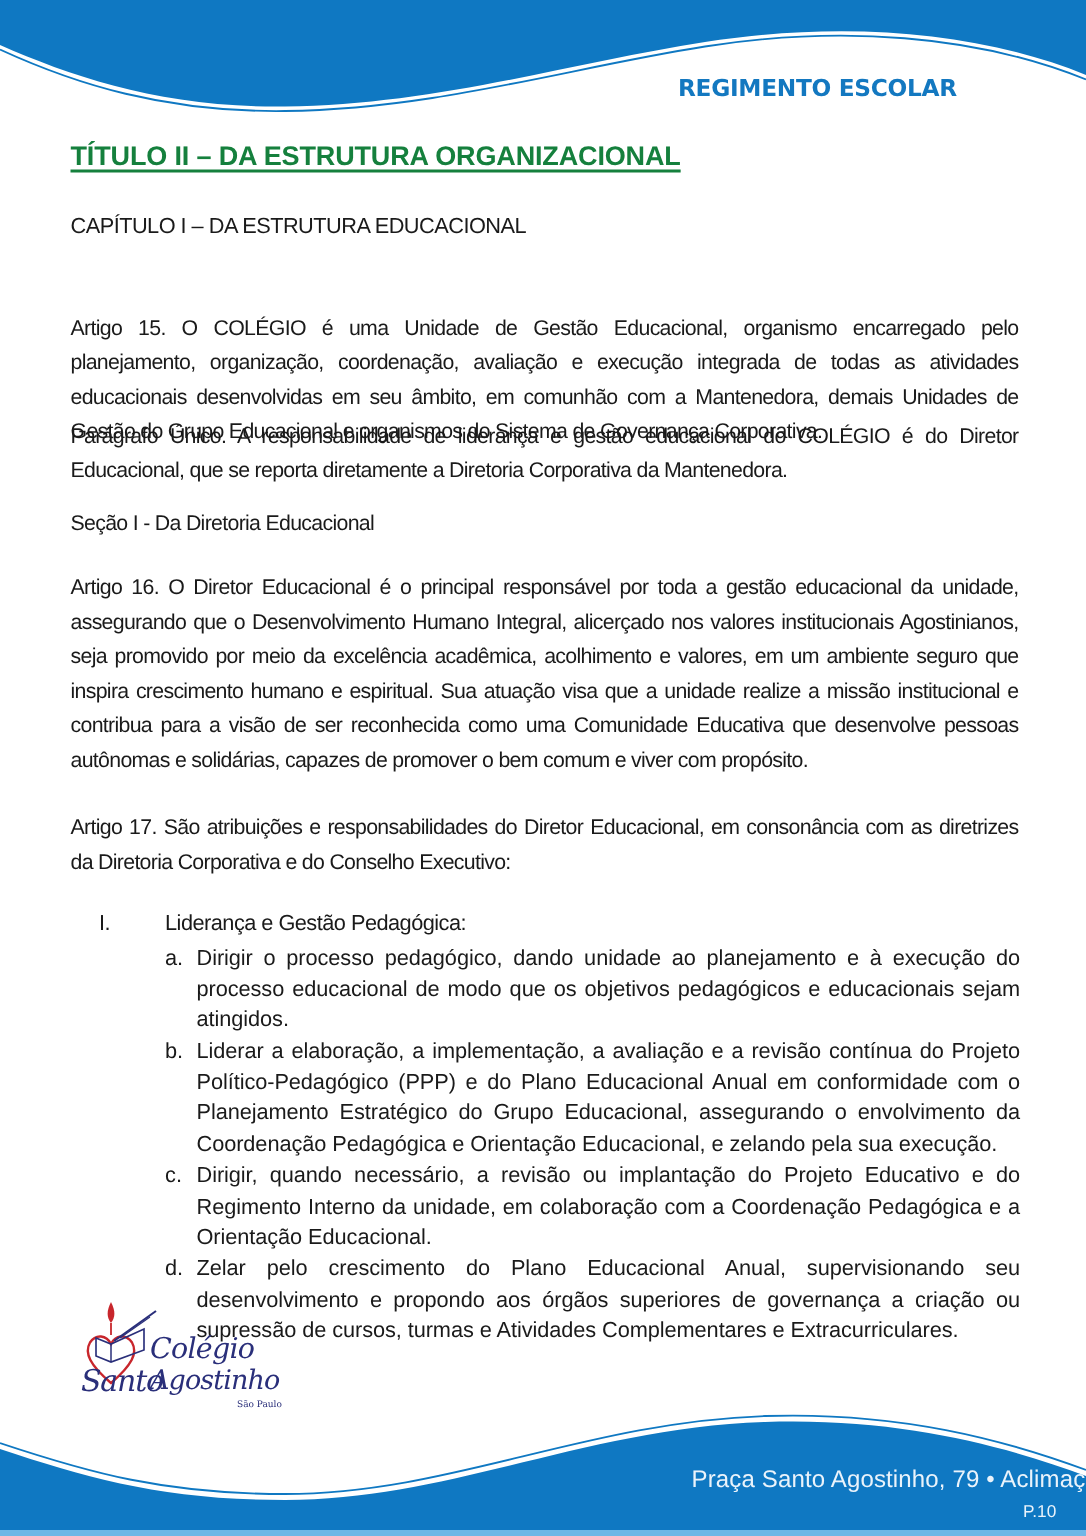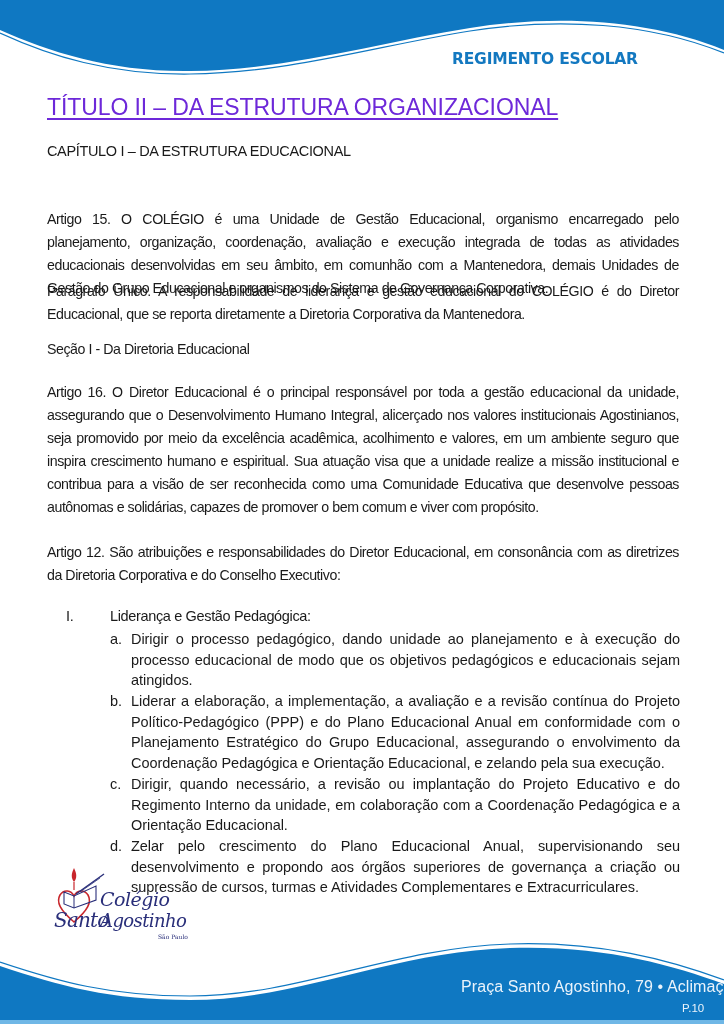--- a/index.html
+++ b/index.html
@@ -1,19 +1,19 @@
 <!DOCTYPE html>
 <html><head>
 <meta charset="utf-8">
 <style>
   html, body { margin: 0; padding: 0; background: #ffffff; }
   body { width: 724px; height: 1024px; position: relative; overflow: hidden; font-family: "Liberation Sans", sans-serif; color: #1a1a1a; }
   svg.wave { position: absolute; left: 0; display: block; }
   .header-label { position: absolute; left: 452px; top: 50px; width: 200px; font-family: "DejaVu Sans", sans-serif; font-weight: bold; font-size: 15.5px; color: #1378c0; letter-spacing: -0.2px; white-space: nowrap; }
-  .title { position: absolute; left: 47px; top: 94px; font-size: 23px; font-weight: normal; text-decoration: underline; text-decoration-thickness: 1.5px; text-underline-offset: 3px; color: #6d28d9; white-space: nowrap; letter-spacing: -0.1px; }
+  .title { position: absolute; left: 47px; top: 94px; font-size: 18px; font-weight: bold; text-decoration: underline; text-decoration-thickness: 1.5px; text-underline-offset: 3px; color: #15803d; white-space: nowrap; letter-spacing: -0.1px; }
   .chapter { position: absolute; left: 47px; top: 143px; font-size: 14.5px; color: #1a1a1a; white-space: nowrap; letter-spacing: -0.35px; }
   .para { position: absolute; left: 47px; width: 632px; font-size: 14.2px; line-height: 23px; text-align: justify; text-align-last: left; letter-spacing: -0.45px; word-spacing: 0px; color: #1a1a1a; }
   .para.single { white-space: nowrap; }
   .list-roman { position: absolute; left: 66px; top: 608px; font-size: 14.5px; letter-spacing: -0.35px; }
   .list-head { position: absolute; left: 110px; top: 608px; font-size: 14.5px; letter-spacing: -0.35px; white-space: nowrap; }
   .item { position: absolute; left: 110px; width: 570px; font-size: 14.5px; line-height: 20.6px; }
   .item .marker { position: absolute; left: 0; top: 0; }
   .item .text { position: absolute; left: 21px; width: 549px; text-align: justify; text-align-last: left; letter-spacing: -0.05px; }
   .logo { position: absolute; left: 50px; top: 862px; width: 160px; height: 100px; }
   .addr { position: absolute; left: 445px; top: 980px; font-size: 16px; line-height: 14px; color: #eaf3fb; white-space: nowrap; letter-spacing: 0.1px; margin-left: 16px; }
@@ -28,21 +28,21 @@
 </svg>
 <div class="header-label">REGIMENTO ESCOLAR</div>
 
 <div class="title">TÍTULO II – DA ESTRUTURA ORGANIZACIONAL</div>
 <div class="chapter">CAPÍTULO I – DA ESTRUTURA EDUCACIONAL</div>
 
 <div class="para" style="top:176px;margin-top:32px;">Artigo 15. O COLÉGIO é uma Unidade de Gestão Educacional, organismo encarregado pelo planejamento, organização, coordenação, avaliação e execução integrada de todas as atividades educacionais desenvolvidas em seu âmbito, em comunhão com a Mantenedora, demais Unidades de Gestão do Grupo Educacional e organismos do Sistema de Governança Corporativa.</div>
 <div class="para" style="top:280px;">Parágrafo Único. A responsabilidade de liderança e gestão educacional do COLÉGIO é do Diretor Educacional, que se reporta diretamente a Diretoria Corporativa da Mantenedora.</div>
 <div class="para single" style="top:338px;">Seção I - Da Diretoria Educacional</div>
 <div class="para" style="top:381px;">Artigo 16. O Diretor Educacional é o principal responsável por toda a gestão educacional da unidade, assegurando que o Desenvolvimento Humano Integral, alicerçado nos valores institucionais Agostinianos, seja promovido por meio da excelência acadêmica, acolhimento e valores, em um ambiente seguro que inspira crescimento humano e espiritual. Sua atuação visa que a unidade realize a missão institucional e contribua para a visão de ser reconhecida como uma Comunidade Educativa que desenvolve pessoas autônomas e solidárias, capazes de promover o bem comum e viver com propósito.</div>
-<div class="para" style="top:541px;">Artigo 12. São atribuições e responsabilidades do Diretor Educacional, em consonância com as diretrizes da Diretoria Corporativa e do Conselho Executivo:</div>
+<div class="para" style="top:541px;">Artigo 17. São atribuições e responsabilidades do Diretor Educacional, em consonância com as diretrizes da Diretoria Corporativa e do Conselho Executivo:</div>
 
 <div class="list-roman">I.</div>
 <div class="list-head">Liderança e Gestão Pedagógica:</div>
 
 <div class="item" style="top:629px;">
   <span class="marker">a.</span>
   <span class="text">Dirigir o processo pedagógico, dando unidade ao planejamento e à execução do processo educacional de modo que os objetivos pedagógicos e educacionais sejam atingidos.</span>
 </div>
 <div class="item" style="top:691px;">
   <span class="marker">b.</span>

